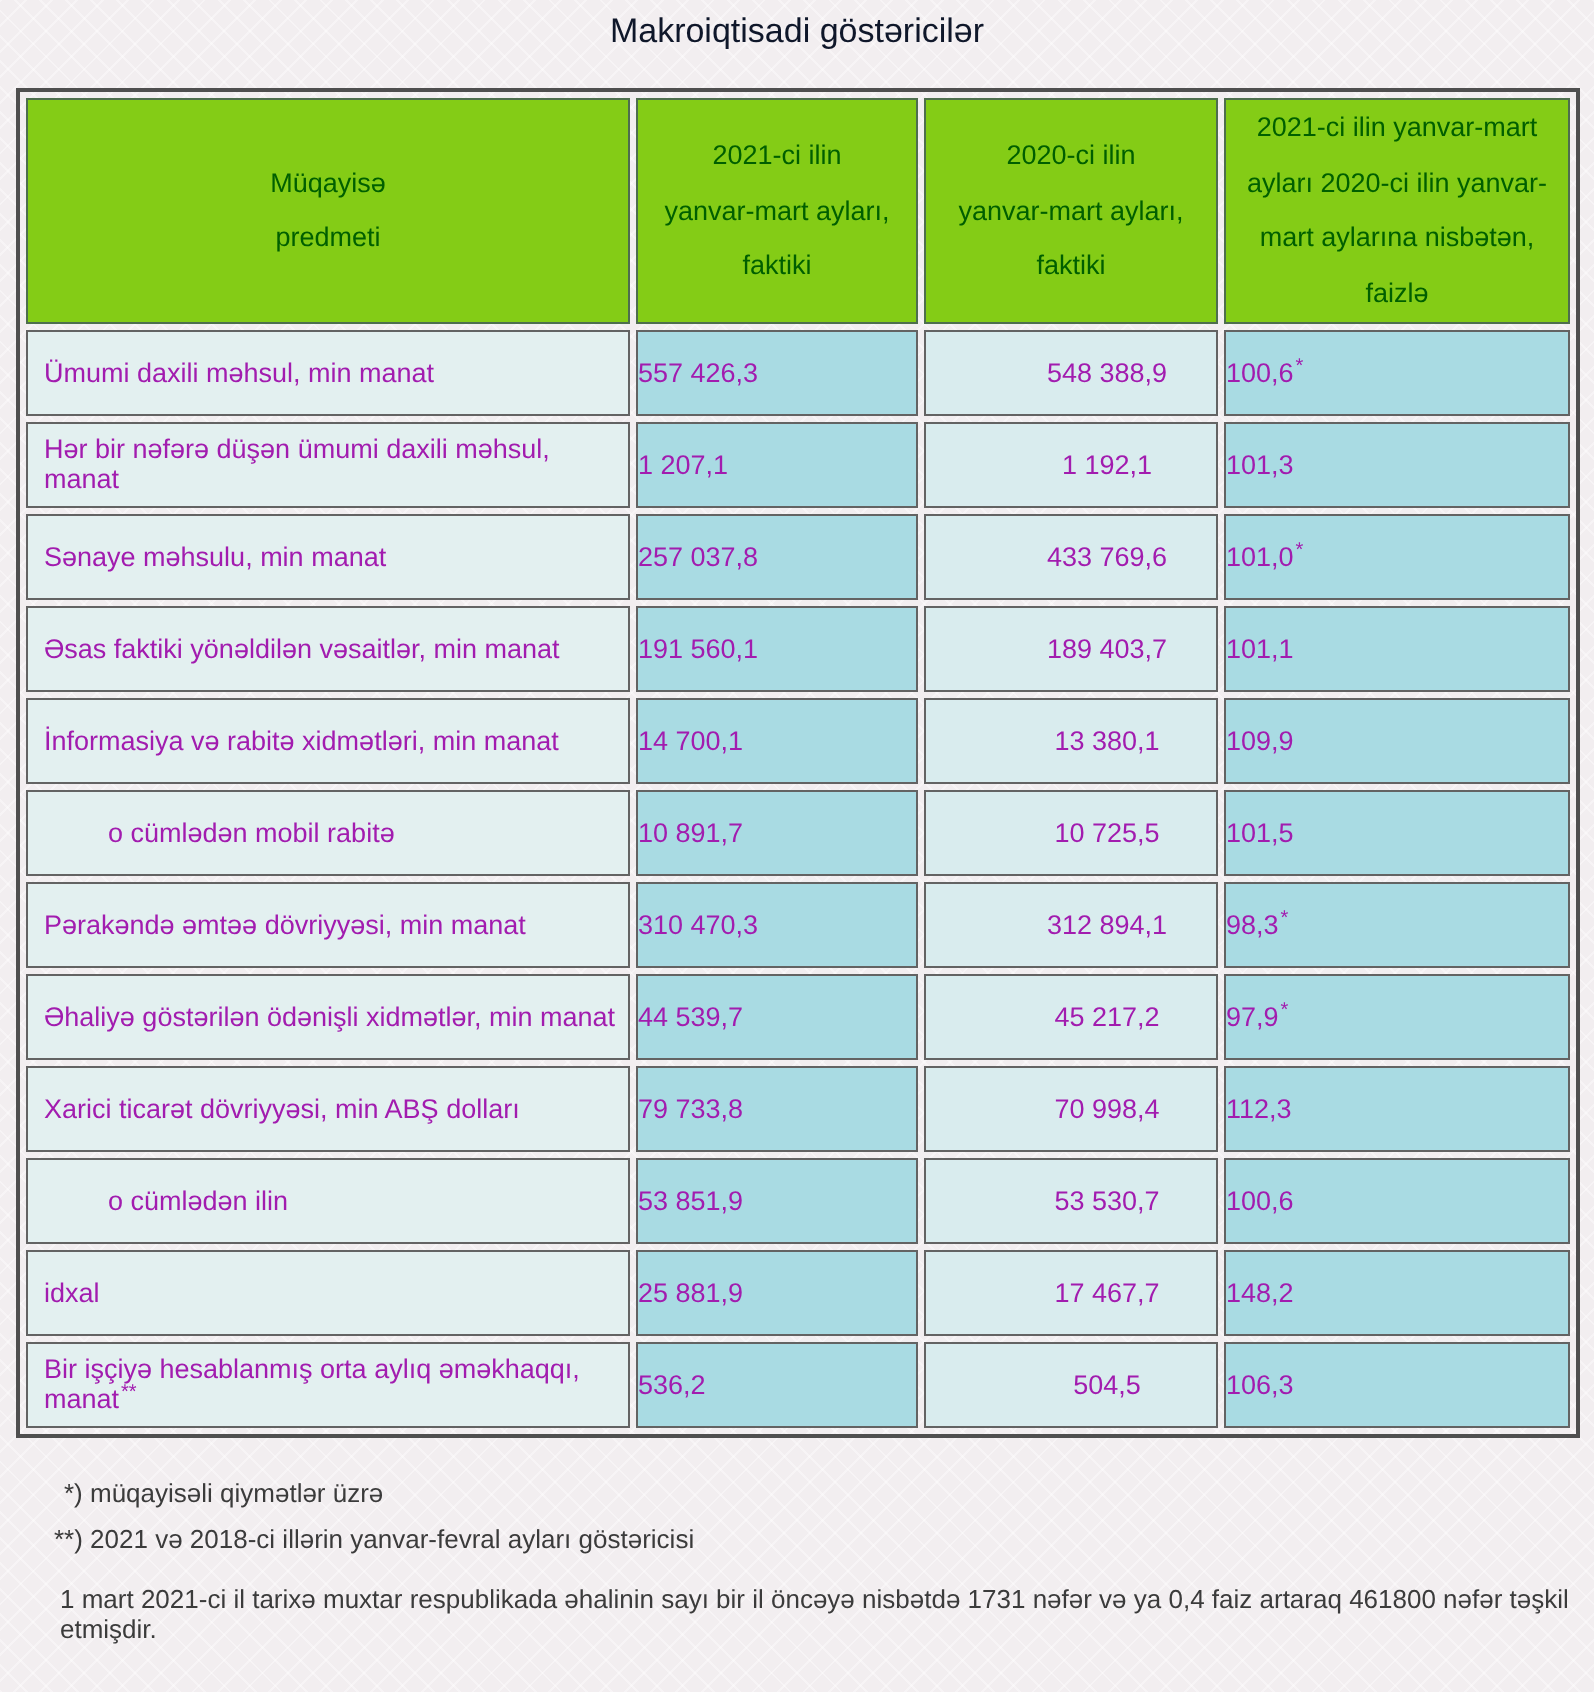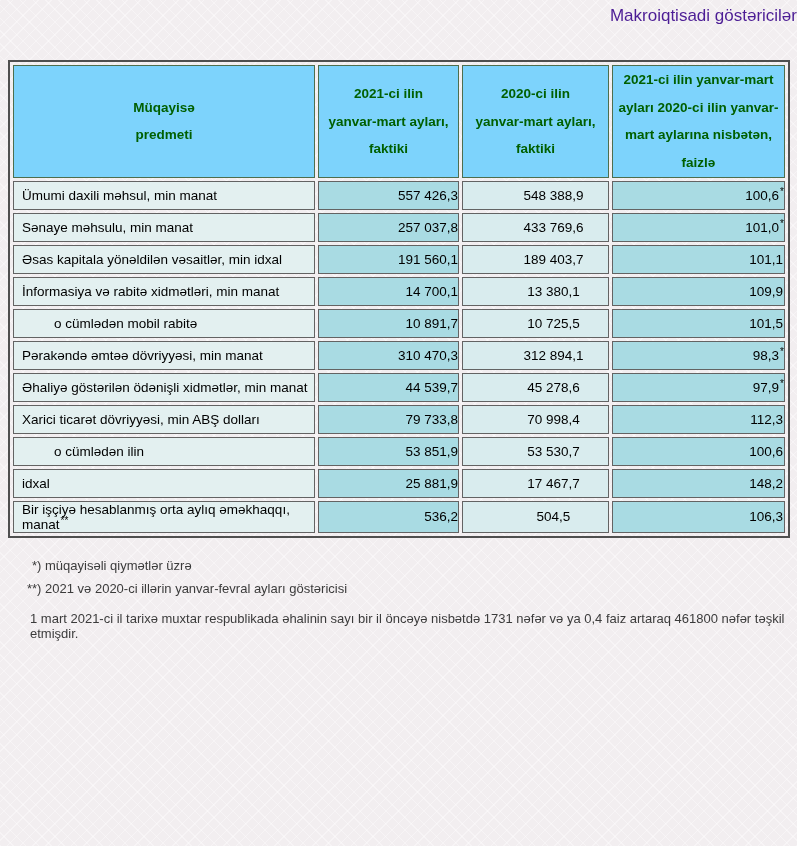--- a/index.html
+++ b/index.html
@@ -7,65 +7,65 @@
   body {
     font-family: "Liberation Sans", sans-serif;
     color: #3a3a3a;
     background-color: #f2eef0;
     background-image:
       repeating-linear-gradient(45deg, rgba(255,255,255,.38) 0 1px, transparent 1px 9px),
       repeating-linear-gradient(-45deg, rgba(255,255,255,.38) 0 1px, transparent 1px 9px);
     overflow: hidden;
   }
   .page-title {
-    text-align: right;
+    text-align: center;
     font-size: 17px;
-    color: #4c1d95;
+    color: #0f172a;
     padding-top: 6px;
-    height: 60px;
+    height: 44px;
   }
   table.indicators {
     margin-left: 8px;
     width: 779px;
     border: 2px solid #4f4f4f;
     border-collapse: separate;
     border-spacing: 3px;
     table-layout: fixed;
     background: transparent;
   }
   col.c1 { width: 302px; }
   col.c2 { width: 141px; }
   col.c3 { width: 147px; }
   col.c4 { width: 173px; }
   th {
-    background: #7dd3fc;
+    background: #84cc16;
     border: 1px solid #4e6e4e;
     color: #005f00;
     font-size: 13.5px;
-    font-weight: bold;
+    font-weight: normal;
     text-align: center;
     vertical-align: middle;
     height: 106px;
     line-height: 2.05;
   }
   th .hdr-text { white-space: pre-line; }
   td {
     border: 1px solid #636363;
-    height: 29px;
+    height: 43px;
     vertical-align: middle;
     font-size: 13.5px;
-    color: #000000;
+    color: #a21caf;
   }
   td.label-cell {
     background: #e3f0f0;
     text-align: left;
     padding-left: 8px;
   }
   td.label-cell.indent { padding-left: 40px; }
-  td.val-dark  { background: #a9dbe3; text-align: right; }
+  td.val-dark  { background: #a9dbe3; text-align: left; }
   td.val-light { background: #d9ecee; text-align: center; padding-left: 36px; }
   .sup {
     font-size: 10px;
     position: relative;
     top: -5px;
     margin-left: 1px;
   }
   .footnotes { font-size: 13px; color: #3b3b3b; }
   .fn-1 { margin: 20px 0 0 32px; }
   .fn-2 { margin: 8px 0 0 27px; }
@@ -100,27 +100,33 @@
     </tr>
   </thead>
   <tbody>
     <tr>
       <td class="label-cell"><span>Ümumi daxili məhsul, min manat</span><span class="sup"></span></td>
       <td class="val-dark"><span>557 426,3</span></td>
       <td class="val-light"><span>548 388,9</span></td>
       <td class="val-dark"><span>100,6</span><span class="sup">*</span></td>
     </tr>
     <tr>
+      <td class="label-cell"><span>Hər bir nəfərə düşən ümumi daxili məhsul, manat</span><span class="sup"></span></td>
+      <td class="val-dark"><span>1 207,1</span></td>
+      <td class="val-light"><span>1 192,1</span></td>
+      <td class="val-dark"><span>101,3</span><span class="sup"></span></td>
+    </tr>
+    <tr>
       <td class="label-cell"><span>Sənaye məhsulu, min manat</span><span class="sup"></span></td>
       <td class="val-dark"><span>257 037,8</span></td>
       <td class="val-light"><span>433 769,6</span></td>
       <td class="val-dark"><span>101,0</span><span class="sup">*</span></td>
     </tr>
     <tr>
-      <td class="label-cell"><span>Əsas kapitala yönəldilən vəsaitlər, min idxal</span><span class="sup"></span></td>
+      <td class="label-cell"><span>Əsas faktiki yönəldilən vəsaitlər, min manat</span><span class="sup"></span></td>
       <td class="val-dark"><span>191 560,1</span></td>
       <td class="val-light"><span>189 403,7</span></td>
       <td class="val-dark"><span>101,1</span><span class="sup"></span></td>
     </tr>
     <tr>
       <td class="label-cell"><span>İnformasiya və rabitə xidmətləri, min manat</span><span class="sup"></span></td>
       <td class="val-dark"><span>14 700,1</span></td>
       <td class="val-light"><span>13 380,1</span></td>
       <td class="val-dark"><span>109,9</span><span class="sup"></span></td>
     </tr>
@@ -132,21 +138,21 @@
     </tr>
     <tr>
       <td class="label-cell"><span>Pərakəndə əmtəə dövriyyəsi, min manat</span><span class="sup"></span></td>
       <td class="val-dark"><span>310 470,3</span></td>
       <td class="val-light"><span>312 894,1</span></td>
       <td class="val-dark"><span>98,3</span><span class="sup">*</span></td>
     </tr>
     <tr>
       <td class="label-cell"><span>Əhaliyə göstərilən ödənişli xidmətlər, min manat</span><span class="sup"></span></td>
       <td class="val-dark"><span>44 539,7</span></td>
-      <td class="val-light"><span>45 278,6</span></td>
+      <td class="val-light"><span>45 217,2</span></td>
       <td class="val-dark"><span>97,9</span><span class="sup">*</span></td>
     </tr>
     <tr>
       <td class="label-cell"><span>Xarici ticarət dövriyyəsi, min ABŞ dolları</span><span class="sup"></span></td>
       <td class="val-dark"><span>79 733,8</span></td>
       <td class="val-light"><span>70 998,4</span></td>
       <td class="val-dark"><span>112,3</span><span class="sup"></span></td>
     </tr>
     <tr>
       <td class="label-cell indent"><span>o cümlədən ilin</span><span class="sup"></span></td>
@@ -164,15 +170,15 @@
       <td class="label-cell"><span>Bir işçiyə hesablanmış orta aylıq əməkhaqqı, manat</span><span class="sup">**</span></td>
       <td class="val-dark"><span>536,2</span></td>
       <td class="val-light"><span>504,5</span></td>
       <td class="val-dark"><span>106,3</span><span class="sup"></span></td>
     </tr>
   </tbody>
 </table>
 
 <div class="footnotes">
   <div class="fn-1">*) müqayisəli qiymətlər üzrə</div>
-  <div class="fn-2">**) 2021 və 2020-ci illərin yanvar-fevral ayları göstəricisi</div>
+  <div class="fn-2">**) 2021 və 2018-ci illərin yanvar-fevral ayları göstəricisi</div>
   <div class="fn-3">1 mart 2021-ci il tarixə muxtar respublikada əhalinin sayı bir il öncəyə nisbətdə 1731 nəfər və ya 0,4 faiz artaraq 461800 nəfər təşkil etmişdir.</div>
 </div>
 
 </body></html>

